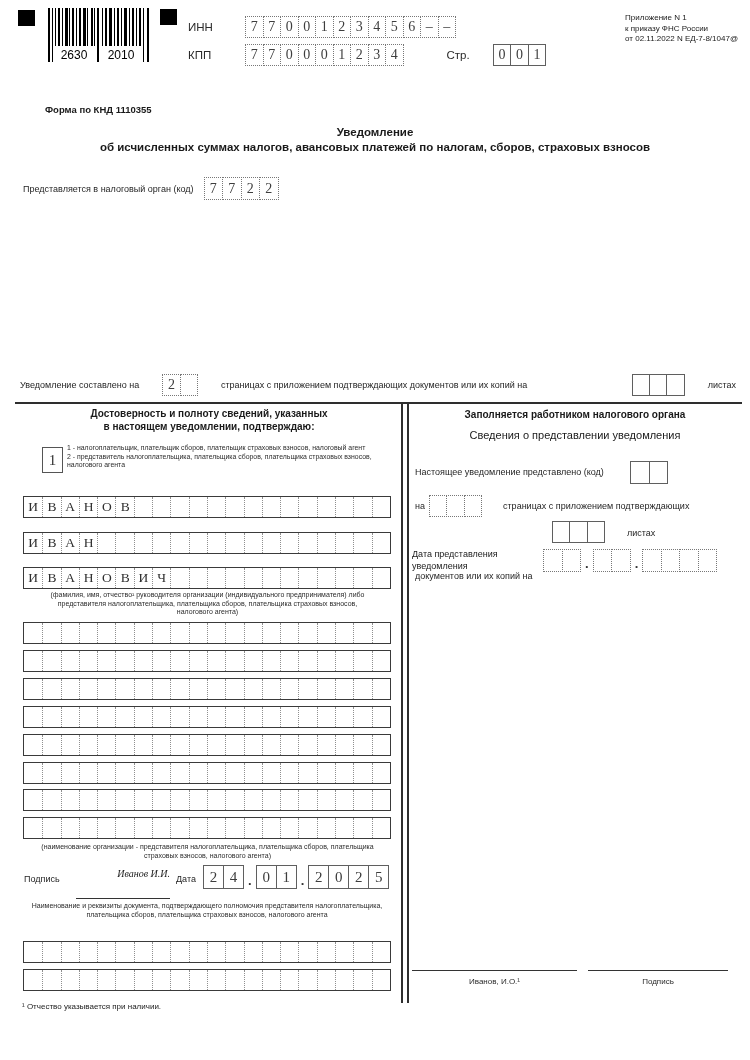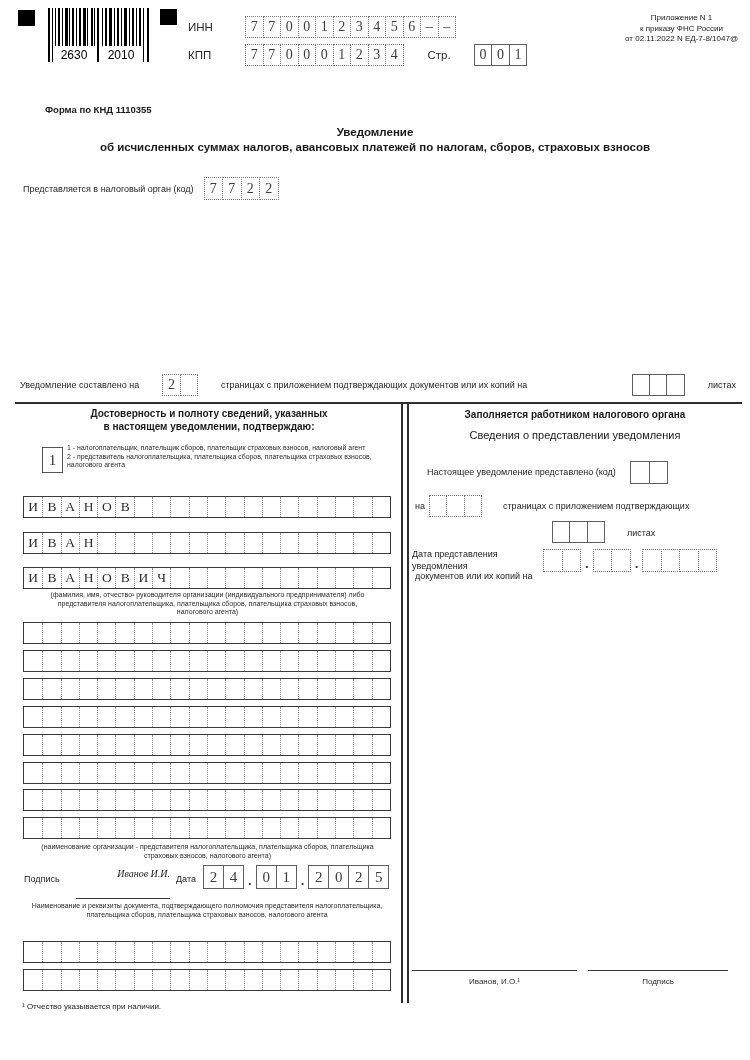--- a/index.html
+++ b/index.html
@@ -115,29 +115,29 @@
         <span class="cell">7</span>
         <span class="cell">7</span>
         <span class="cell">0</span>
         <span class="cell">0</span>
         <span class="cell">0</span>
         <span class="cell">1</span>
         <span class="cell">2</span>
         <span class="cell">3</span>
         <span class="cell">4</span>
       </div>
-    <span class="lbl-lg" style="margin-left:1px;">Стр.</span>
+    <span class="lbl-lg" style="margin-left:20px;">Стр.</span>
     <div class="boxes solid">
         <span class="cell">0</span>
         <span class="cell">0</span>
         <span class="cell">1</span>
       </div>
   </div>
 
-  <div class="abs" style="right:12px;top:13px;text-align:center;font-size:8px;line-height:10.5px;">
+  <div class="abs" style="right:12px;top:13px;text-align:left;font-size:8px;line-height:10.5px;">
     <div>Приложение N 1</div>
     <div>к приказу ФНС России</div>
     <div>от 02.11.2022 N ЕД-7-8/1047@</div>
   </div>
 
   <div class="abs b" style="left:45px;top:104px;font-size:9.5px;">Форма по КНД 1110355</div>
   <div class="abs b" style="left:0;top:126px;width:750px;text-align:center;font-size:11.5px;">Уведомление</div>
   <div class="abs b" style="left:0;top:141px;width:750px;text-align:center;font-size:11.5px;">об исчисленных суммах налогов, авансовых платежей по налогам, сборов, страховых взносов</div>
 
   <div class="hstack" style="left:23px;top:177px;gap:10px;">
@@ -489,21 +489,21 @@
       <span class="cell"></span>
       <span class="cell"></span>
       <span class="cell"></span>
     </div>
 
   <div class="footnote" style="left:22px;top:1002px;">¹ Отчество указывается при наличии.</div>
 
   <div class="abs b center" style="left:410px;top:409px;width:330px;font-size:10px;">Заполняется работником налогового органа</div>
   <div class="abs center" style="left:410px;top:429px;width:330px;font-size:11px;">Сведения о представлении уведомления</div>
 
-  <div class="abs lbl" style="left:415px;top:467px;margin-left:12px;">Настоящее уведомление представлено (код)</div>
+  <div class="abs lbl" style="left:415px;top:467px;">Настоящее уведомление представлено (код)</div>
   <div class="boxes solid cw19" style="position:absolute;left:630px;top:461px;">
       <span class="cell"></span>
       <span class="cell"></span>
     </div>
 
   <div class="abs lbl" style="left:415px;top:501px;">на</div>
   <div class="boxes cw18h22" style="position:absolute;left:429px;top:495px;">
       <span class="cell"></span>
       <span class="cell"></span>
       <span class="cell"></span>

